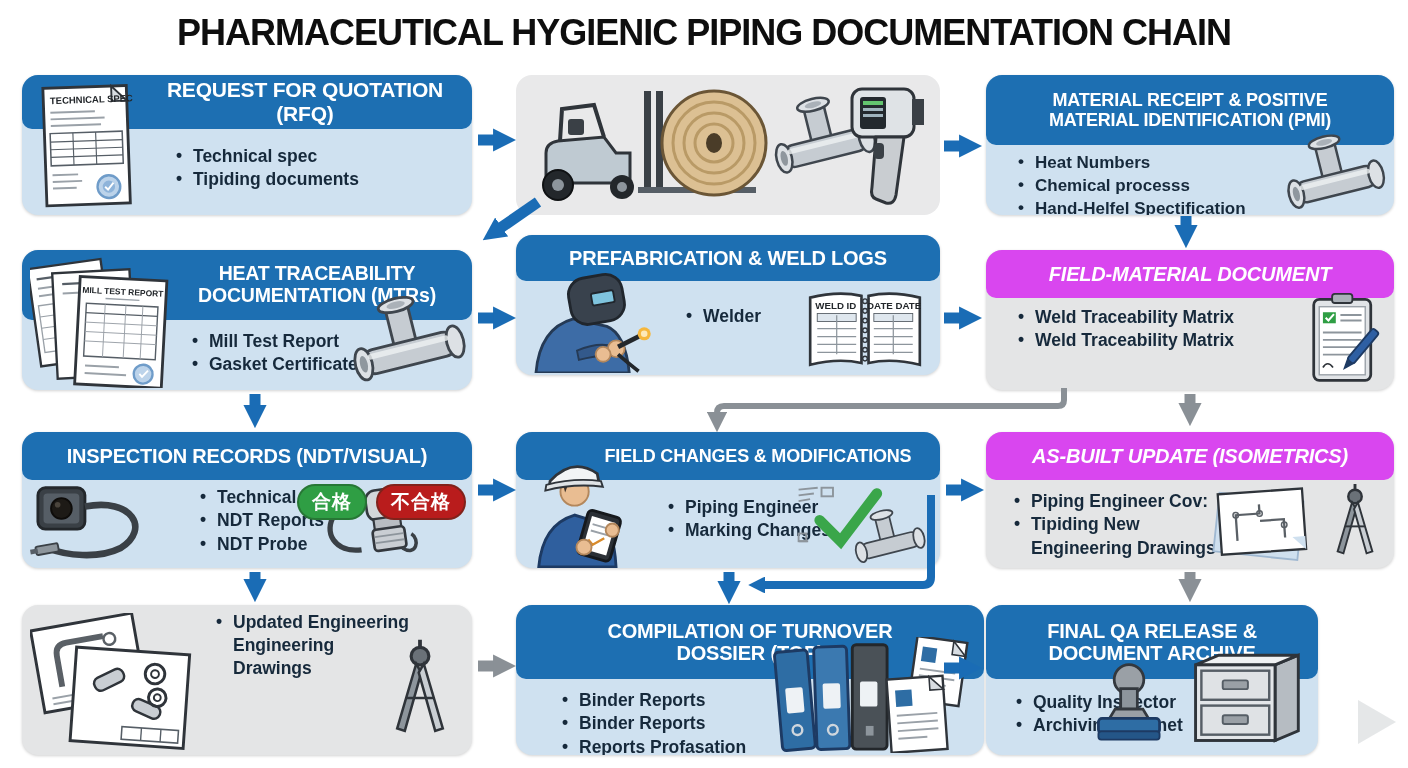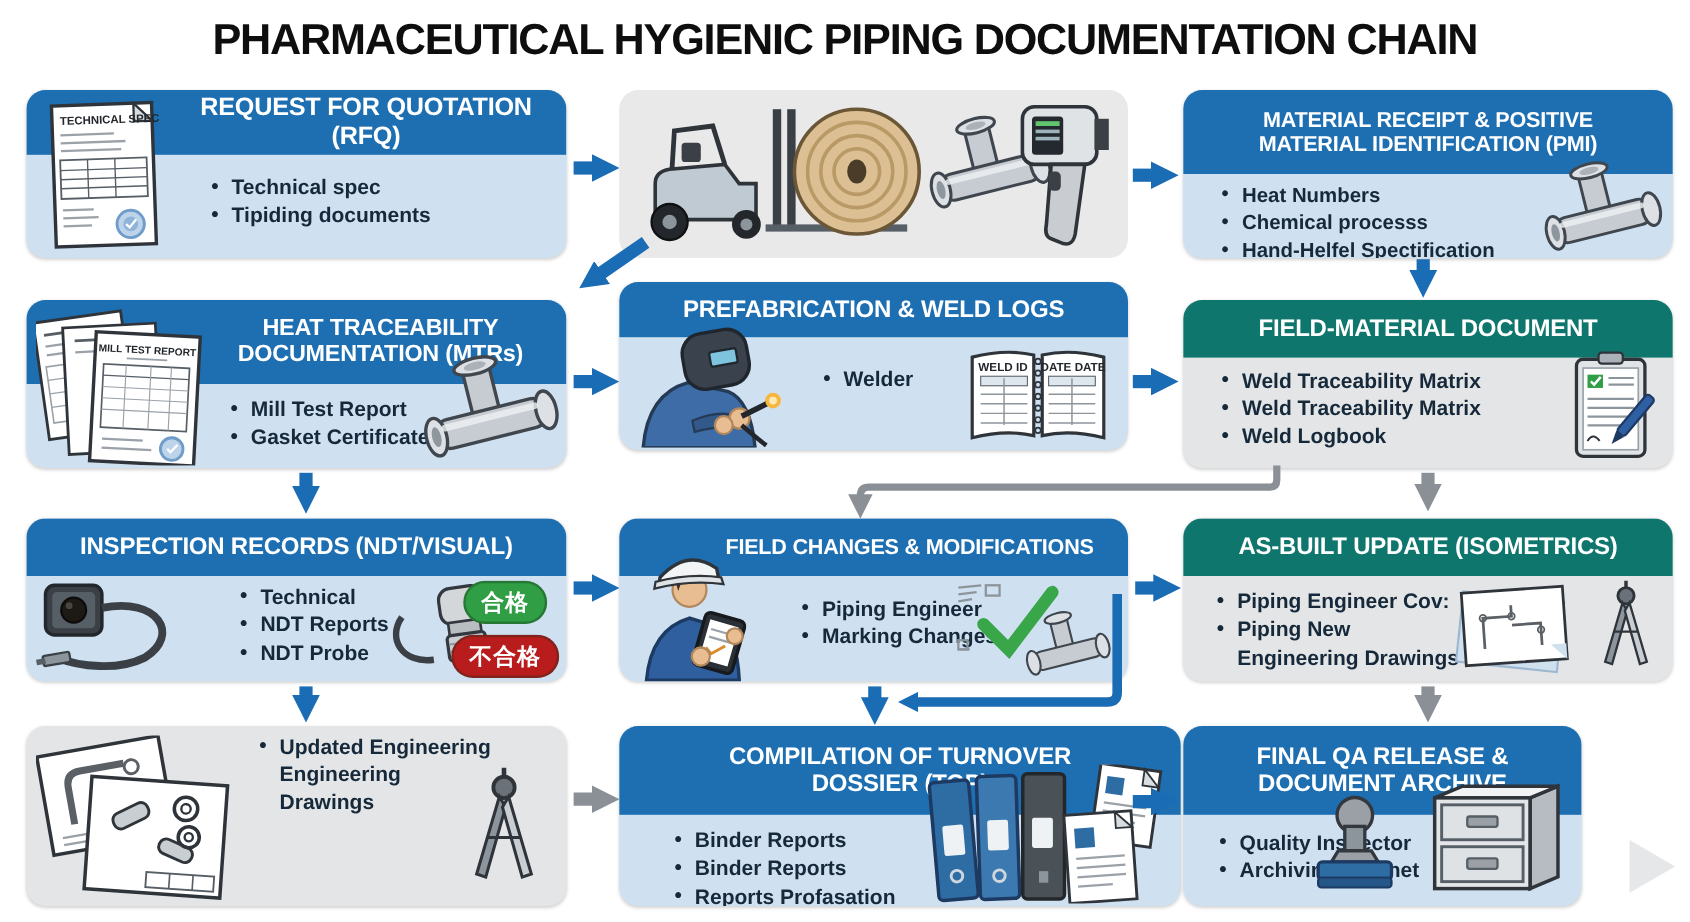--- a/index.html
+++ b/index.html
@@ -2,32 +2,32 @@
 <html><head>
 <meta charset="utf-8">
 <style>
   html,body{margin:0;padding:0;background:#fff;}
   .stage{position:relative;width:1408px;height:768px;background:#ffffff;overflow:hidden;
          font-family:"Liberation Sans",sans-serif;}
   .page-title{position:absolute;top:12px;left:0;width:100%;text-align:center;
               font-size:36px;font-weight:800;letter-spacing:-1px;color:#0e0e0e;white-space:nowrap;}
   .box{position:absolute;border-radius:16px;overflow:hidden;box-shadow:0 1px 3px rgba(0,0,0,.18);}
   .box .hdr{display:flex;align-items:center;justify-content:center;text-align:center;
-            color:#fff;font-weight:700;line-height:1.12;box-sizing:border-box;letter-spacing:-.2px;}
+            color:#fff;font-weight:700;line-height:1.12;box-sizing:border-box;letter-spacing:-.2px;border-radius:10px;}
   .box .hdr span{white-space:pre-line;}
   .box.blue .hdr{background:#1d6fb2;}
   .box.blue{background:#cfe1f0;}
-  .box.gray .hdr{background:#0f766e;}
+  .box.gray .hdr{background:#d946ef;font-style:italic;}
   .box.gray{background:#e4e5e6;}
   .panel{position:absolute;background:#e9e9ea;border-radius:16px;}
   .bullets{margin:0;padding:0;list-style:none;color:#16293b;font-size:17.5px;font-weight:600;line-height:1.34;}
   .bullets li{position:relative;padding-left:19px;white-space:pre-line;}
   .bullets li::before{content:"•";position:absolute;left:2px;top:-1px;}
   .ill{position:absolute;}
-  .badges{position:absolute;right:6px;top:52px;display:flex;flex-direction:column;gap:9px;align-items:center;}
+  .badges{position:absolute;right:6px;top:52px;display:flex;flex-direction:row;gap:9px;align-items:center;}
   .pill{display:inline-block;border-radius:20px;color:#fff;font-weight:700;font-size:19px;
         padding:3px 13px;border:2px solid rgba(25,45,25,.35);letter-spacing:1px;}
   .pill.green{background:#2f9e44;}
   .pill.red{background:#b91c1c;}
   .arrows{position:absolute;left:0;top:0;width:1408px;height:768px;pointer-events:none;z-index:6;}
   .h54{height:54px;font-size:21px;}
   .h70{height:70px;font-size:18px;}
   .h46{height:46px;font-size:20px;}
   .h48{height:48px;font-size:20px;}
   .h74{height:74px;font-size:20px;}
@@ -250,21 +250,20 @@
     </svg>
   </div>
 
   <div class="box gray" style="left:986px;top:250px;width:408px;height:140px">
     <div class="hdr h48">
       <span>FIELD-MATERIAL DOCUMENT</span>
     </div>
     <ul class="bullets" style="padding:8px 0 0 30px;line-height:1.3">
       <li>Weld Traceability Matrix</li>
       <li>Weld Traceability Matrix</li>
-      <li>Weld Logbook</li>
     </ul>
     <svg class="ill" style="right:12px;bottom:6px;width:74px;height:92px" viewBox="0 0 80 100">
       <rect x="6" y="8" width="62" height="88" rx="6" fill="#e1e4e7" stroke="#2f343a" stroke-width="3"></rect>
       <rect x="26" y="2" width="22" height="10" rx="3" fill="#aab1b8" stroke="#2f343a" stroke-width="2"></rect>
       <rect x="12" y="16" width="50" height="74" fill="#fff" stroke="#9aa1a8" stroke-width="1.5"></rect>
       <rect x="16" y="22" width="14" height="12" fill="#2f9e44"></rect>
       <path d="M19,28 l3,3 l6,-7" stroke="#fff" stroke-width="2.2" fill="none"></path>
       <g stroke="#8d959c" stroke-width="2">
         <line x1="35" y1="25" x2="58" y2="25"></line>
           <line x1="35" y1="31" x2="58" y2="31"></line>
@@ -363,21 +362,21 @@
       </g>
     </svg>
   </div>
 
   <div class="box gray" style="left:986px;top:432px;width:408px;height:136px">
     <div class="hdr h48">
       <span>AS-BUILT UPDATE (ISOMETRICS)</span>
     </div>
     <ul class="bullets" style="padding:10px 0 0 26px">
       <li>Piping Engineer Cov:</li>
-      <li>Piping New
+      <li>Tipiding New
 Engineering Drawings</li>
     </ul>
     <svg class="ill" style="right:76px;top:54px;width:112px;height:78px" viewBox="0 0 120 85">
       <g transform="rotate(6 55 45)">
           <rect x="10" y="12" width="92" height="64" fill="#cfe0ef" stroke="#9fb8d1" stroke-width="2"></rect>
         </g>
       <g transform="rotate(-4 58 40)">
         <rect x="14" y="6" width="92" height="66" fill="#fff" stroke="#2f343a" stroke-width="2.5"></rect>
         <path d="M32,58 L32,30 L58,30 L58,20 M58,38 L84,38 L84,58" stroke="#5a6066" stroke-width="2.5" fill="none"></path>
         <circle cx="32" cy="30" r="3" fill="none" stroke="#5a6066" stroke-width="1.6"></circle>

